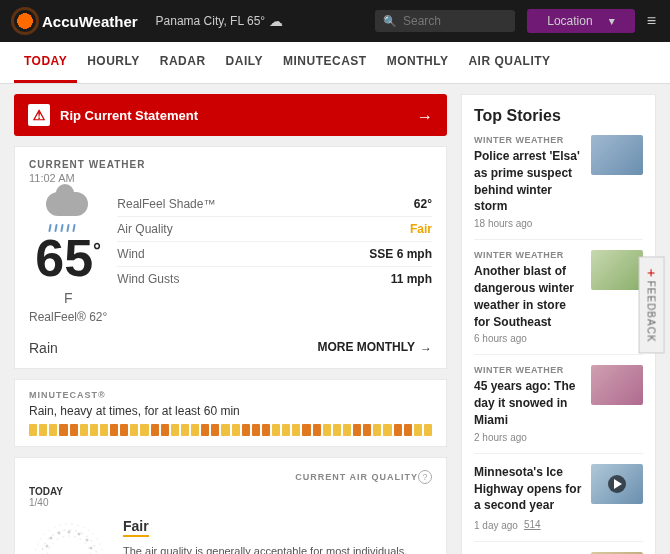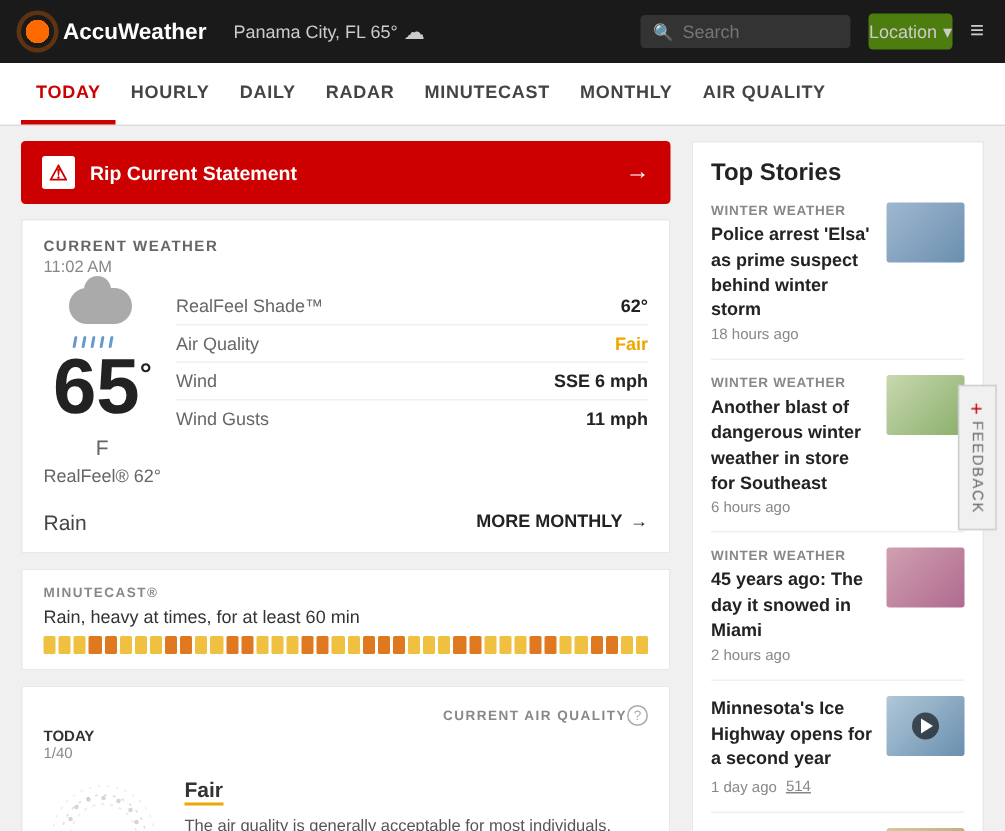--- a/index.html
+++ b/index.html
@@ -7,21 +7,21 @@
 
     
     .header { background: #1a1a1a; display: flex; align-items: center; padding: 0 14px; height: 42px; gap: 12px; }
     .logo-area { display: flex; align-items: center; gap: 6px; }
     .logo-sun { width: 22px; height: 22px; background: radial-gradient(circle, #ff6a00 50%, transparent 51%); border-radius: 50%; box-shadow: 0 0 0 3px rgba(255,106,0,0.3); flex-shrink: 0; }
     .logo-text { color: #fff; font-weight: bold; font-size: 15px; }
     .header-location { color: #ccc; font-size: 12px; margin-left: 6px; display: flex; align-items: center; gap: 4px; text-align: center; }
     .header-search { margin-left: auto; display: flex; align-items: center; background: #333; border-radius: 3px; padding: 4px 8px; gap: 6px; width: 140px; }
     .header-search input { background: transparent; border: none; outline: none; color: #ccc; font-size: 12px; width: 100%; }
     .search-icon-svg { color: #aaa; font-size: 11px; }
-    .location-btn { color: #ccc; font-size: 12px; background: #4d7c0f; border: none; border-radius: 3px; padding: 5px 0; cursor: pointer; display: flex; align-items: center; gap: 4px; }
+    .location-btn { color: #ccc; font-size: 12px; background: #701a75; border: none; border-radius: 3px; padding: 5px 20px; cursor: pointer; display: flex; align-items: center; gap: 16px; }
     .hamburger { color: #ccc; font-size: 16px; cursor: pointer; }
 
     
     .nav { background: #fff; border-bottom: 1px solid #ddd; display: flex; padding: 0 14px; }
     .nav-item { padding: 12px 10px; font-size: 12px; font-weight: bold; color: #444; cursor: pointer; letter-spacing: 0.5px; text-transform: uppercase; border-bottom: 3px solid transparent; }
     .nav-item.active { color: #cc0000; border-bottom-color: #cc0000; }
 
     
     .main { display: flex; gap: 0; padding: 10px 14px; }
 
@@ -123,22 +123,22 @@
   <button class="location-btn">
     <span>Location</span>
     <span>▾</span>
   </button>
   <span class="hamburger">≡</span>
 </div>
 
 <nav class="nav">
   <span class="nav-item active">TODAY</span>
   <span class="nav-item">HOURLY</span>
+  <span class="nav-item">RADAR</span>
   <span class="nav-item">DAILY</span>
-  <span class="nav-item">RADAR</span>
   <span class="nav-item">MINUTECAST</span>
   <span class="nav-item">MONTHLY</span>
   <span class="nav-item">AIR QUALITY</span>
 </nav>
 
 <div class="main">
 
   <div class="left-col">
 
     <div class="alert-banner">

